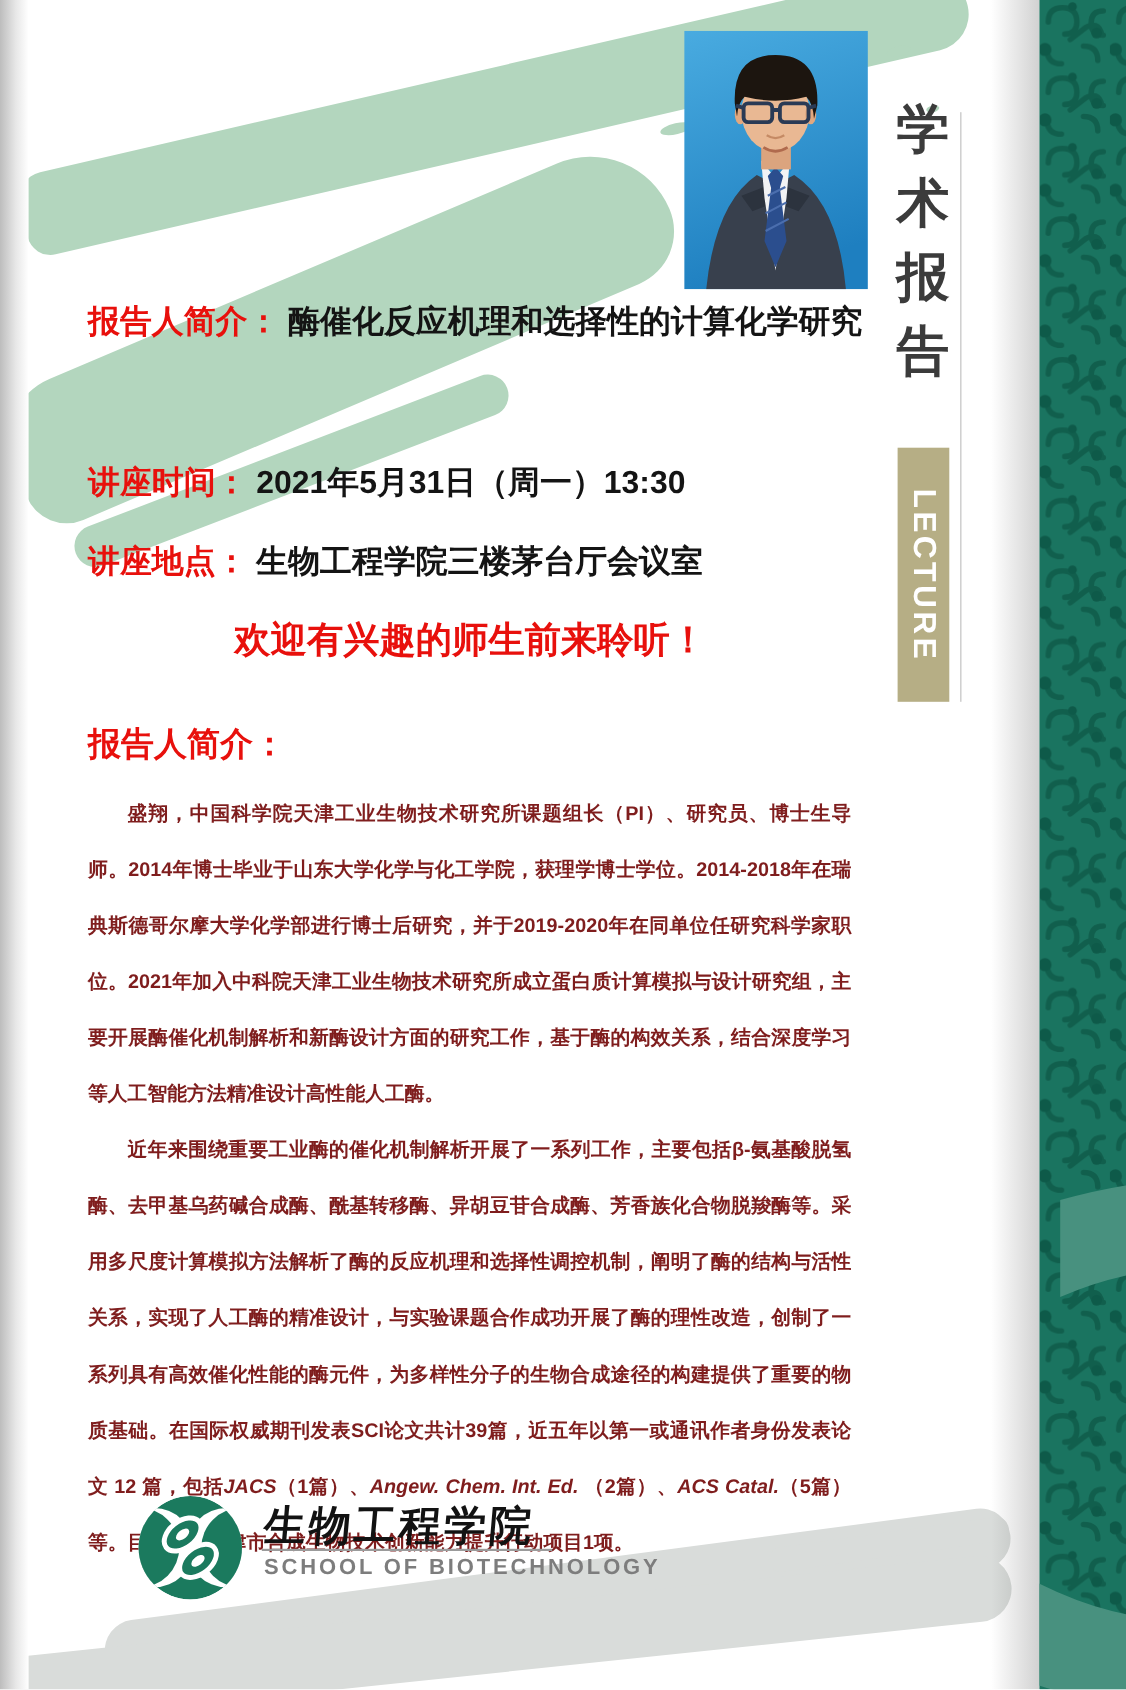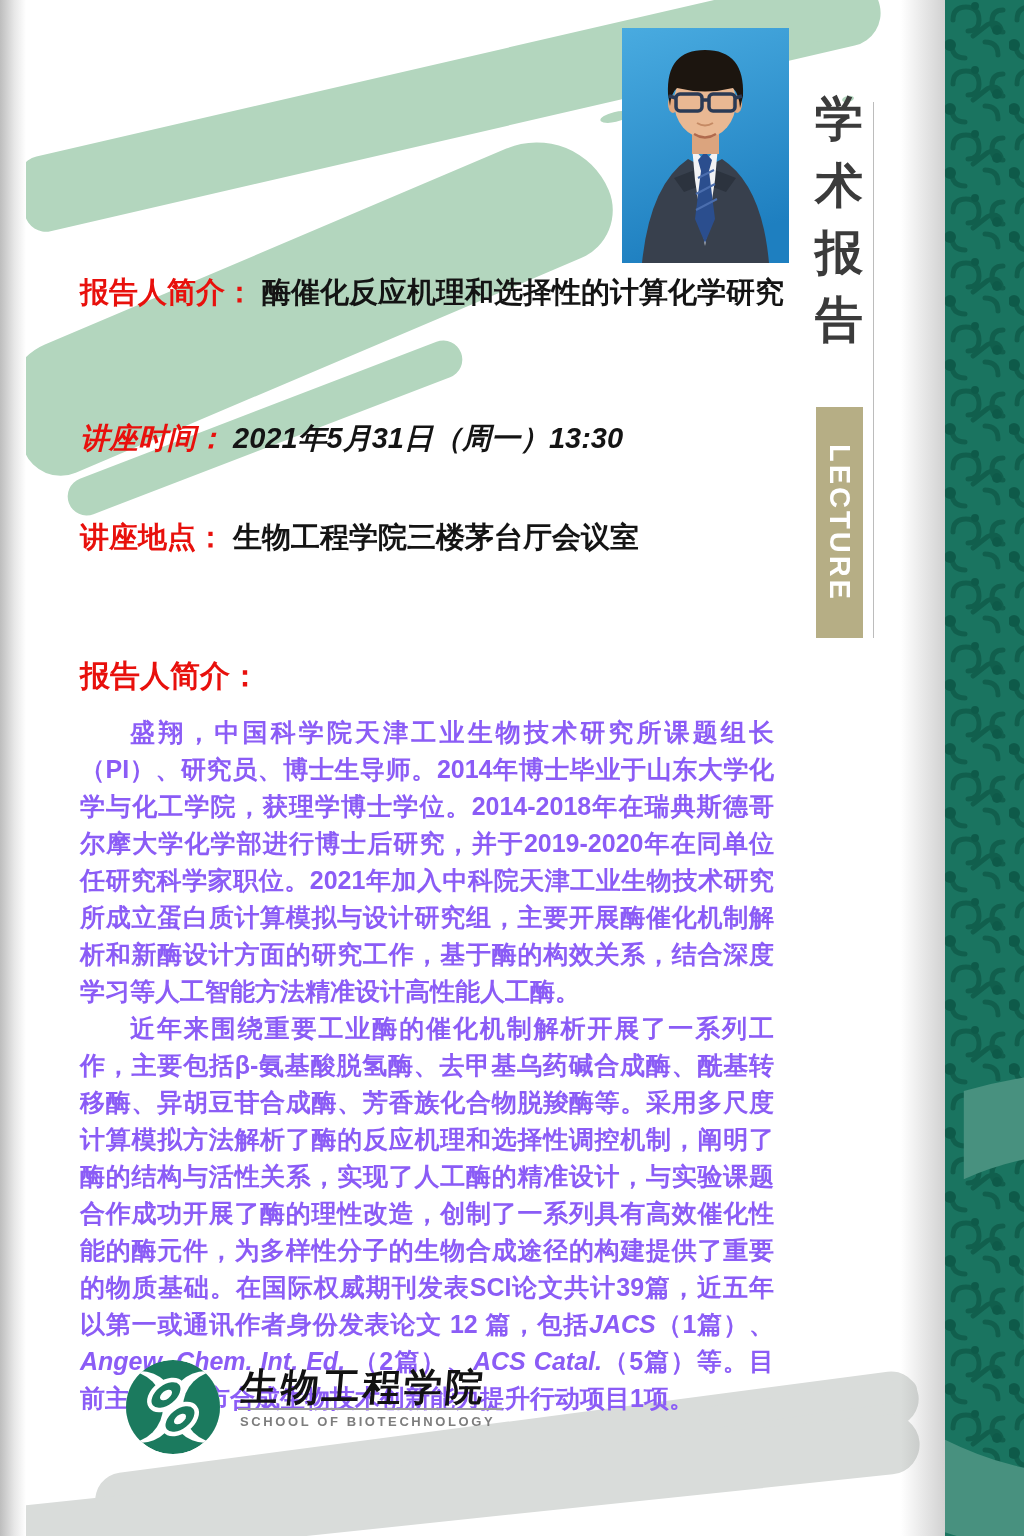--- a/index.html
+++ b/index.html
@@ -40,37 +40,37 @@
           font-size:48px;line-height:1;color:#3b3b3b;font-weight:600;}
   .vline{position:absolute;left:873px;top:102px;width:1px;height:536px;background:#bcbcbc;z-index:2;}
   .lecture{position:absolute;left:816px;top:407px;width:47px;height:231px;background:#b6ae85;color:#ffffff;
            writing-mode:vertical-rl;display:flex;align-items:center;justify-content:center;
            font-size:29px;font-weight:bold;letter-spacing:3px;z-index:3;}
 
   
   .info-row{position:absolute;left:80px;white-space:nowrap;font-size:29px;font-weight:bold;z-index:2;}
   .info-label{color:#e8100c;}
   .info-value{color:#141414;margin-left:8px;}
-  .r0{top:273px;} .r1{top:346px;} .r2{top:419px;font-style:italic;} .r3{top:491px;margin-top:27px;}
+  .r0{top:273px;} .r1{top:346px;} .r2{top:419px;} .r3{top:491px;}
 
   .welcome{position:absolute;left:80px;top:560px;width:695px;text-align:center;
            font-size:33px;font-weight:bold;color:#e8100c;z-index:2;}
 
   .bio-heading{position:absolute;left:80px;top:656px;font-size:30px;font-weight:bold;color:#e8100c;z-index:2;}
-  .bio{position:absolute;left:80px;top:714px;width:694px;font-size:25px;line-height:37px;
-       font-weight:bold;color:#8b5cf6;text-align:justify;z-index:2;}
+  .bio{position:absolute;left:80px;top:714px;width:694px;font-size:18px;line-height:51px;
+       font-weight:bold;color:#7f1d1d;text-align:justify;z-index:2;}
   .bio p{margin:0;text-indent:2em;}
   .it{font-style:italic;margin-top:24px;}
 
   
   .logo{position:absolute;left:124px;top:1358px;width:98px;height:98px;z-index:2;}
   .school-cn{position:absolute;left:240px;top:1362px;font-size:38px;font-weight:900;color:#121212;
              font-family:"DejaVu Serif",serif;letter-spacing:3px;transform:skewX(-5deg);z-index:2;white-space:nowrap;}
   .school-line{position:absolute;left:238px;top:1408px;width:264px;height:2px;background:#9b9b9b;z-index:2;}
-  .school-en{position:absolute;left:240px;top:1414px;font-size:13px;font-weight:bold;letter-spacing:2.6px;
+  .school-en{position:absolute;left:240px;top:1414px;font-size:20px;font-weight:bold;letter-spacing:2.6px;
              color:#7d7d7d;z-index:2;white-space:nowrap;}
 </style>
 </head>
 <body>
 
 <div id="poster">
 
   <div class="brush b1"></div>
   <div class="brush b2"></div>
   <div class="brush b3"></div>
@@ -150,20 +150,21 @@
   <div class="info-row r0">
     <span class="info-label">报告人简介：</span><span class="info-value">酶催化反应机理和选择性的计算化学研究</span>
   </div>
   <div class="info-row r2">
     <span class="info-label">讲座时间：</span><span class="info-value">2021年5月31日（周一）13:30</span>
   </div>
   <div class="info-row r3">
     <span class="info-label">讲座地点：</span><span class="info-value">生物工程学院三楼茅台厅会议室</span>
   </div>
 
+  <div class="welcome">欢迎有兴趣的师生前来聆听！</div>
 
   <div class="bio-heading">报告人简介：</div>
 
   <div class="bio">
     <p>盛翔，中国科学院天津工业生物技术研究所课题组长（PI）、研究员、博士生导师。2014年博士毕业于山东大学化学与化工学院，获理学博士学位。2014-2018年在瑞典斯德哥尔摩大学化学部进行博士后研究，并于2019-2020年在同单位任研究科学家职位。2021年加入中科院天津工业生物技术研究所成立蛋白质计算模拟与设计研究组，主要开展酶催化机制解析和新酶设计方面的研究工作，基于酶的构效关系，结合深度学习等人工智能方法精准设计高性能人工酶。</p>
     <p><span>近年来围绕重要工业酶的催化机制解析开展了一系列工作，主要包括β-氨基酸脱氢酶、去甲基乌药碱合成酶、酰基转移酶、异胡豆苷合成酶、芳香族化合物脱羧酶等。采用多尺度计算模拟方法解析了酶的反应机理和选择性调控机制，阐明了酶的结构与活性关系，实现了人工酶的精准设计，与实验课题合作成功开展了酶的理性改造，创制了一系列具有高效催化性能的酶元件，为多样性分子的生物合成途径的构建提供了重要的物质基础。在国际权威期刊发表SCI论文共计39篇，近五年以第一或通讯作者身份发表论文 12 篇，包括</span><span class="it">JACS</span><span>（1篇）、</span><span class="it">Angew. Chem. Int. Ed.</span><span> （2篇）、</span><span class="it">ACS Catal.</span><span>（5篇）等。目前主持天津市合成生物技术创新能力提升行动项目1项。</span></p>
   </div>
 
   <svg class="logo" viewBox="0 0 98 98">
     <defs>

